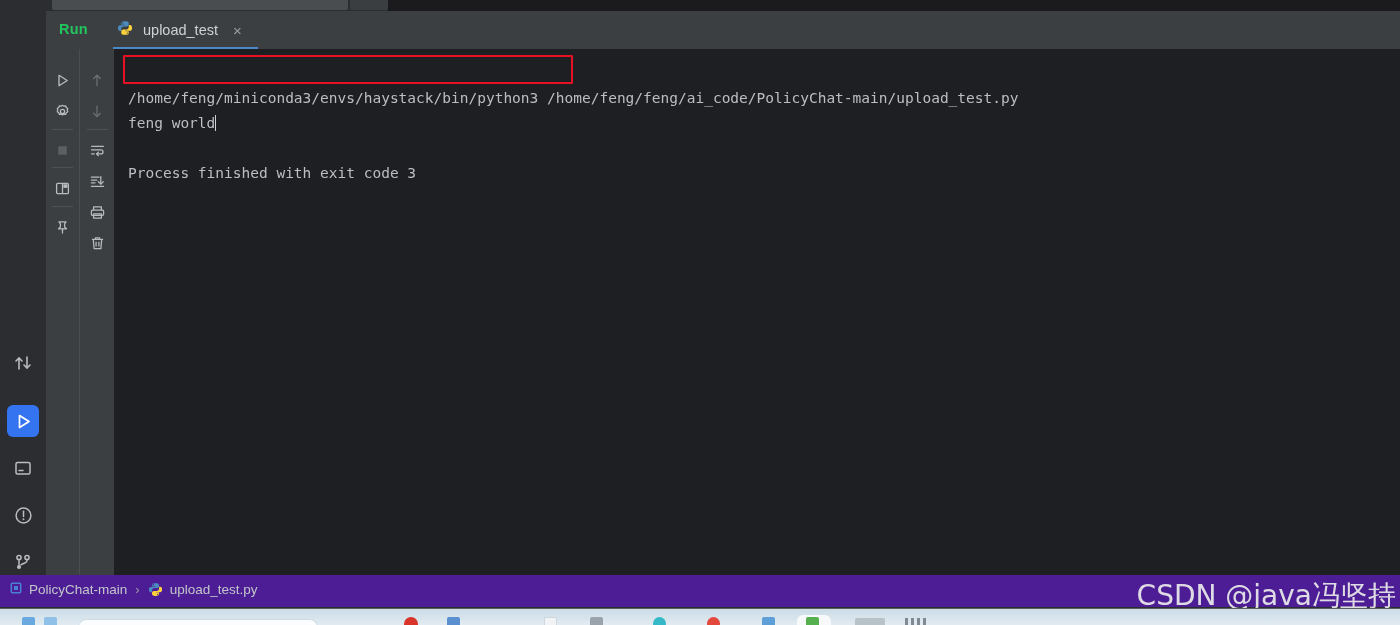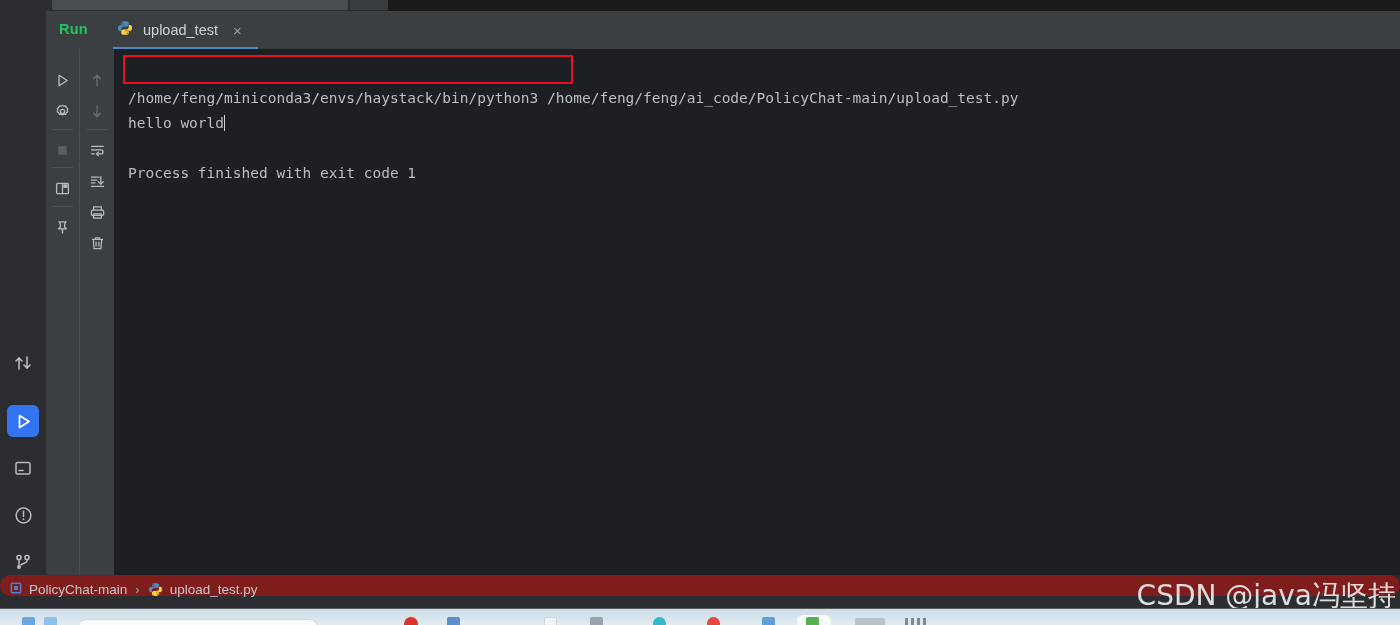--- a/index.html
+++ b/index.html
@@ -120,23 +120,22 @@
     pointer-events: none;
   }
   .caret {
     display: inline-block; width: 1px; height: 16px;
     background: #cfd2d6; vertical-align: -3px;
   }
   .blank-line { height: 25px; }
 
   
   .statusbar {
-    position: absolute; left: 0; top: 575px; width: 1400px; height: 21px;
-    background: #7f1d1d;
-    border-radius: 13px;
+    position: absolute; left: 0; top: 575px; width: 1400px; height: 32px;
+    background: #4c1d95;
   }
   .breadcrumb {
     position: absolute; left: 10px; top: 7px;
     display: flex; align-items: center; gap: 7px;
     font-size: 13.5px; color: #c3c6ca;
   }
   .breadcrumb .sep { color: #9b9ea2; font-size: 13px; margin: 0 1px; }
   .watermark {
     position: absolute; right: 4px; top: 2px;
     font-size: 28px; color: #ececec; opacity: .92;
@@ -312,23 +311,23 @@
           <path d="M6.4 4.4V2.9h4.2v1.5"></path>
           <path d="M4.3 4.4l.8 9.2h6.8l.8-9.2"></path>
           <path d="M7.1 6.8v4.6"></path>
             <path d="M9.9 6.8v4.6"></path>
         </svg>
       </div>
     </div>
 
     <div class="console">
 <span class="cmdline"><span class="cmd-python">/home/feng/miniconda3/envs/haystack/bin/python3</span><span class="cmd-script"> /home/feng/feng/ai_code/PolicyChat-main/upload_test.py</span></span>
-<span>hello world</span><span class="caret"></span>
+<span>feng world</span><span class="caret"></span>
 <span class="blank-line"></span>
-<span>Process finished with exit code 1</span>
+<span>Process finished with exit code 3</span>
     </div>
   </div>
 
   <div class="hl-box"></div>
 
   <div class="statusbar">
     <div class="breadcrumb">
       <span>
         <svg width="12" height="12" viewBox="0 0 12 12" fill="none">
           <rect x="1.3" y="1.3" width="9.4" height="9.4" rx="1" stroke="#4a7fd4" stroke-width="1.5"></rect>

